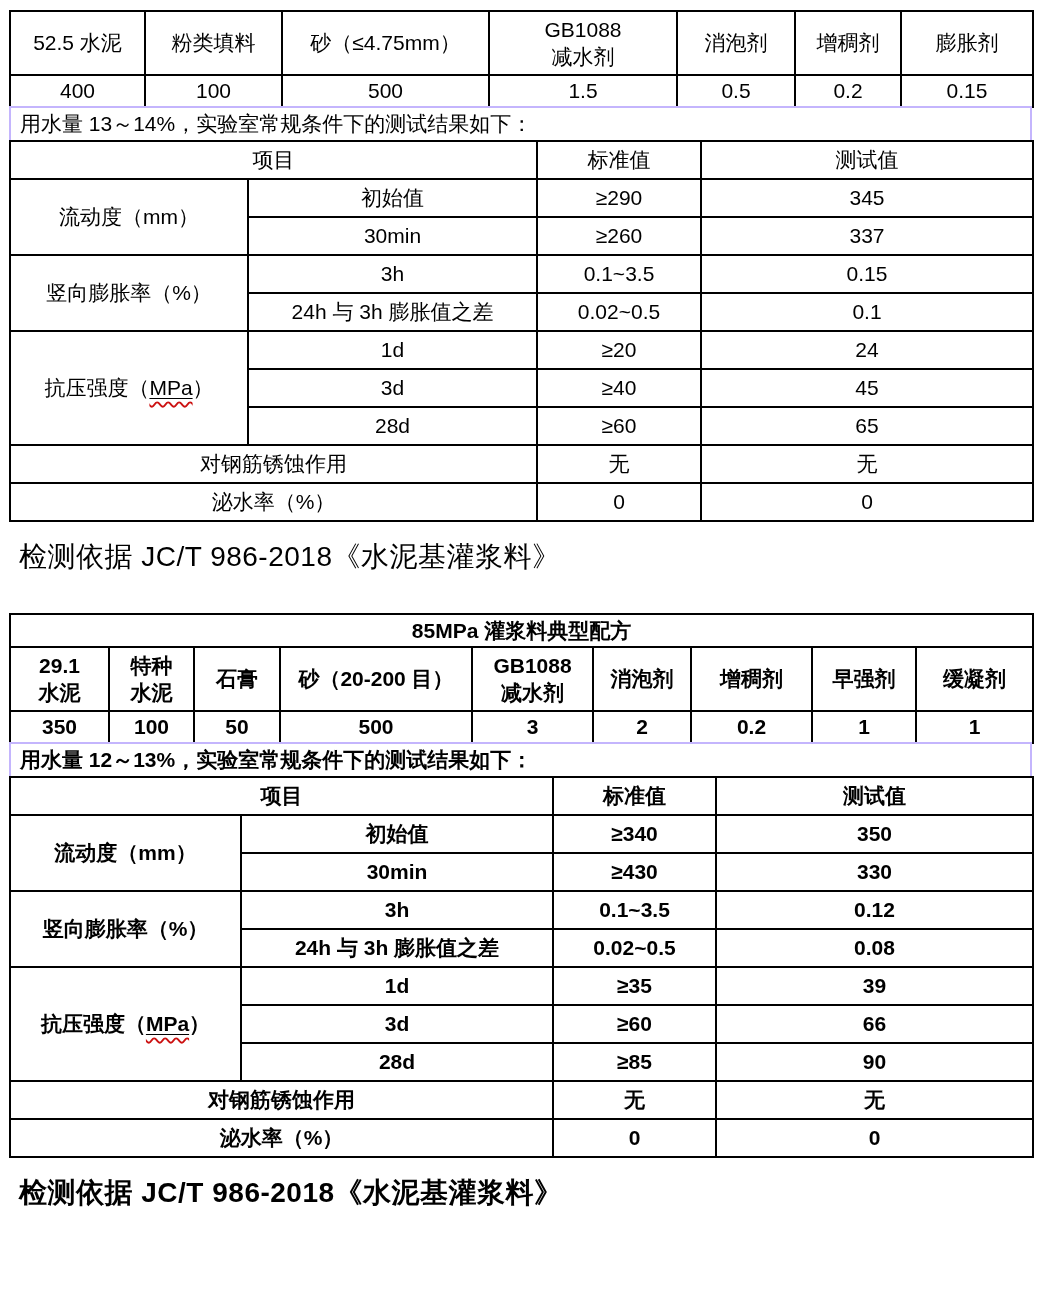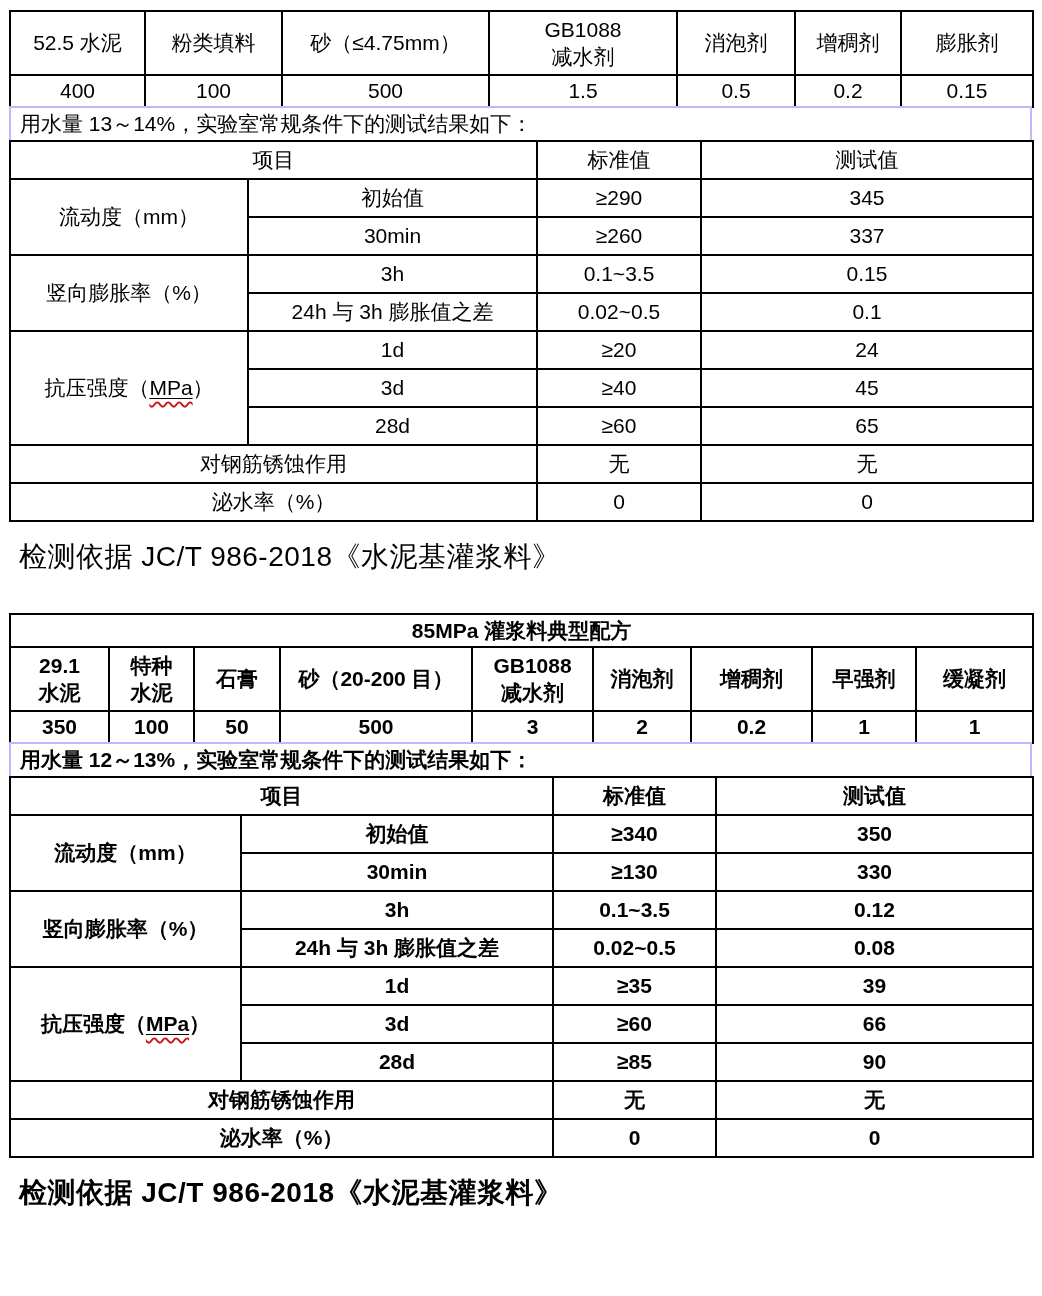--- a/index.html
+++ b/index.html
@@ -237,21 +237,21 @@
         <td>测试值</td>
       </tr>
       <tr>
         <td rowspan="2">流动度（mm）</td>
         <td>初始值</td>
         <td>≥340</td>
         <td>350</td>
       </tr>
       <tr>
         <td>30min</td>
-        <td>≥130</td>
+        <td>≥430</td>
         <td>330</td>
       </tr>
       <tr>
         <td rowspan="2">竖向膨胀率（%）</td>
         <td>3h</td>
         <td>0.1~3.5</td>
         <td>0.12</td>
       </tr>
       <tr>
         <td>24h 与 3h 膨胀值之差</td>

